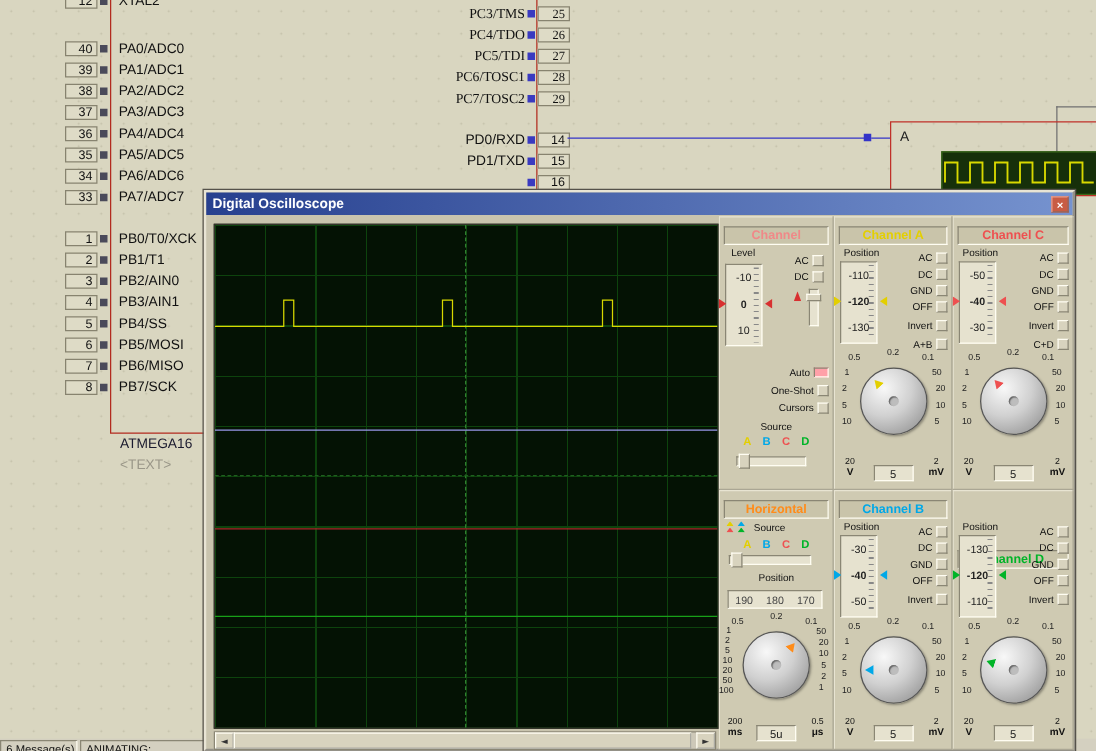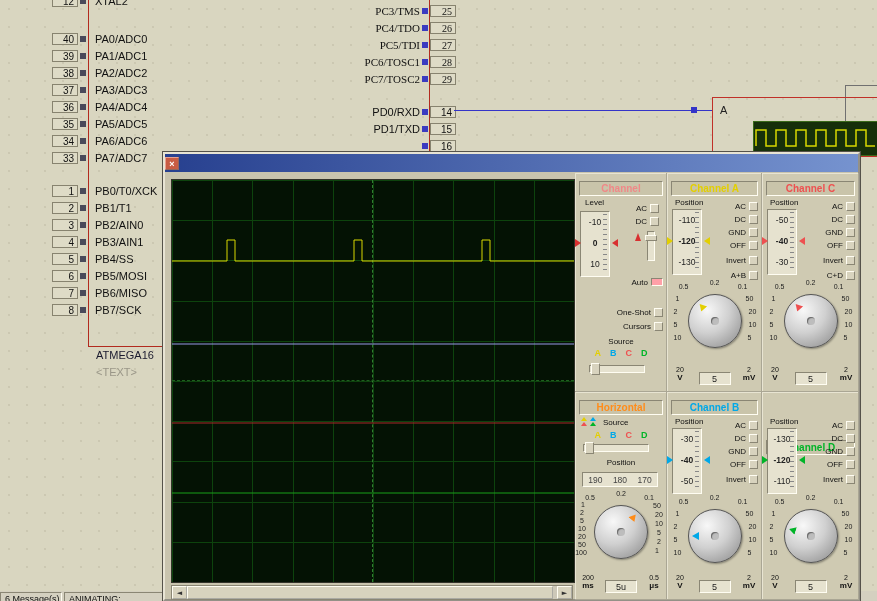--- a/index.html
+++ b/index.html
@@ -294,20 +294,21 @@
     </div>
   </div>
 
   <div class="sbar">
     <div class="sbox" style="left:0;width:62px;">6 Message(s)</div>
     <div class="sbox" style="left:64px;width:120px;">ANIMATING:</div>
   </div>
 
   <div class="win">
     <div class="titlebar">
+      <span class="title">Digital Oscilloscope</span>
       <span class="closebtn">×</span>
     </div>
 
     <div class="display">
       <div class="center-v"></div>
       <div class="center-h"></div>
       <svg class="traces" width="402" height="402" viewBox="0 0 402 402">
         <polyline fill="none" stroke-width="1" points="0,81 55,81 55,60 63,60 63,81 182,81 182,60 190,60 190,81 310,81 310,60 318,60 318,81 402,81" stroke="#d8d800"></polyline>
         <polyline fill="none" stroke-width="1" points="0,164 402,164" stroke="#9898e8"></polyline>
         <polyline fill="none" stroke-width="1" points="0,243 402,243" stroke="#a82828"></polyline>
@@ -340,21 +341,21 @@
         </div>
         <div class="brow" style="top:43px;right:8px;">
           <span class="blab">DC</span>
           <span class="pbtn"></span>
         </div>
         <span class="dr-arr" style="right: 26px; top: 60px; clip-path: polygon(50% 0px, 100% 100%, 0px 100%); background-color: rgb(216, 48, 48);"></span>
         <div class="vtoggle" style="right:12px;top:58px;">
           <span class="vt-h"></span>
         </div>
 
-        <div class="brow" style="top:104px;">
+        <div class="brow" style="top:120px;">
           <span class="blab">Auto</span>
           <span class="led"></span>
         </div>
         <div class="brow" style="top:134px;">
           <span class="blab">One-Shot</span>
           <span class="pbtn"></span>
         </div>
         <div class="brow" style="top:148px;">
           <span class="blab">Cursors</span>
           <span class="pbtn"></span>

